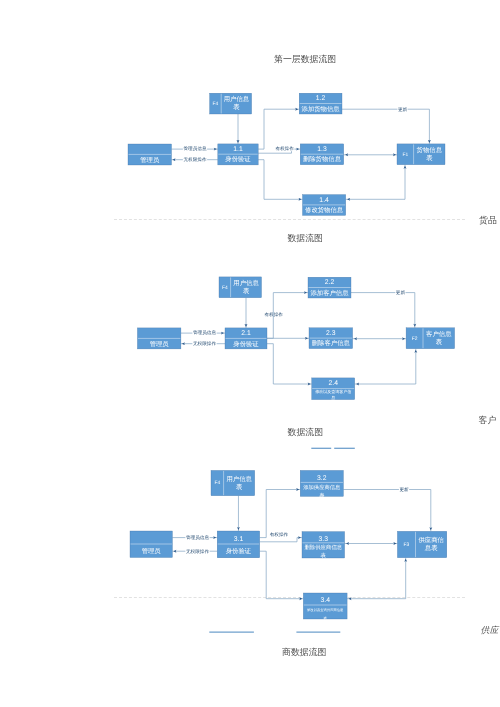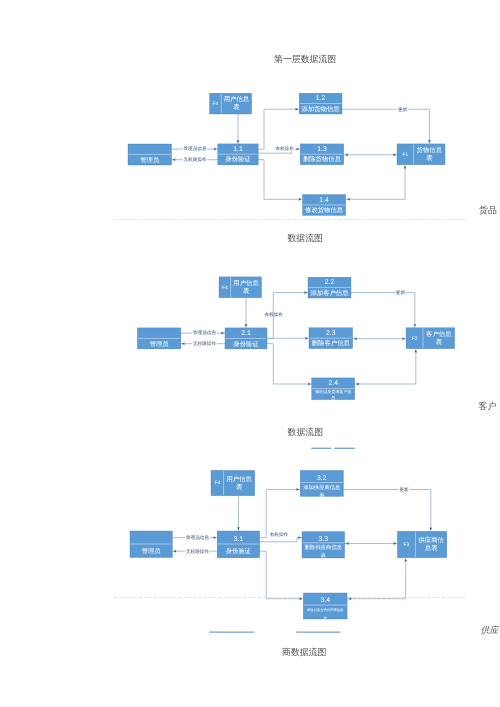--- a/index.html
+++ b/index.html
@@ -15,22 +15,22 @@
 </head>
 <body>
 
 <div class="page" id="page">
     <div class="pb" style="left: 72px; top: 218.5px; width: 351px;"></div>
     <div class="pb" style="left: 72px; top: 597px; width: 351px;"></div>
     <div class="caption" style="left: 232.1px; top: 55.4px;">第一层数据流图</div>
     <div class="caption" style="left: 245.4px; top: 234.2px;">数据流图</div>
     <div class="caption" style="left: 245.6px; top: 428.2px;">数据流图</div>
     <div class="caption" style="left: 240px; top: 647.9px; text-align: center;">商数据流图</div>
-    <div class="caption" style="left: 437px; top: 206px;">货品</div>
-    <div class="caption" style="left: 436.5px; top: 403px; font-family: Liberation Mono, monospace;">客户</div>
+    <div class="caption" style="left: 437px; top: 216px;">货品</div>
+    <div class="caption" style="left: 436.5px; top: 416px;">客户</div>
     <div class="caption" style="left: 438.5px; top: 626.3px; font-style: italic;">供应</div>
     <svg class="dfd" width="500" height="707">
       <defs>
         <marker id="ah" markerWidth="7" markerHeight="7" refX="5.9" refY="2.3" orient="auto" markerUnits="strokeWidth">
           <path d="M0.6,0.35 L4.6,2.3 L0.6,4.25 L1.5,2.3 Z" fill="#2F5B8C"></path>
         </marker>
         <marker id="ahs" markerWidth="7" markerHeight="7" refX="-1.3" refY="2.3" orient="auto" markerUnits="strokeWidth">
           <path d="M4.6,0.35 L0.6,2.3 L4.6,4.25 L3.7,2.3 Z" fill="#2F5B8C"></path>
         </marker>
       </defs>

